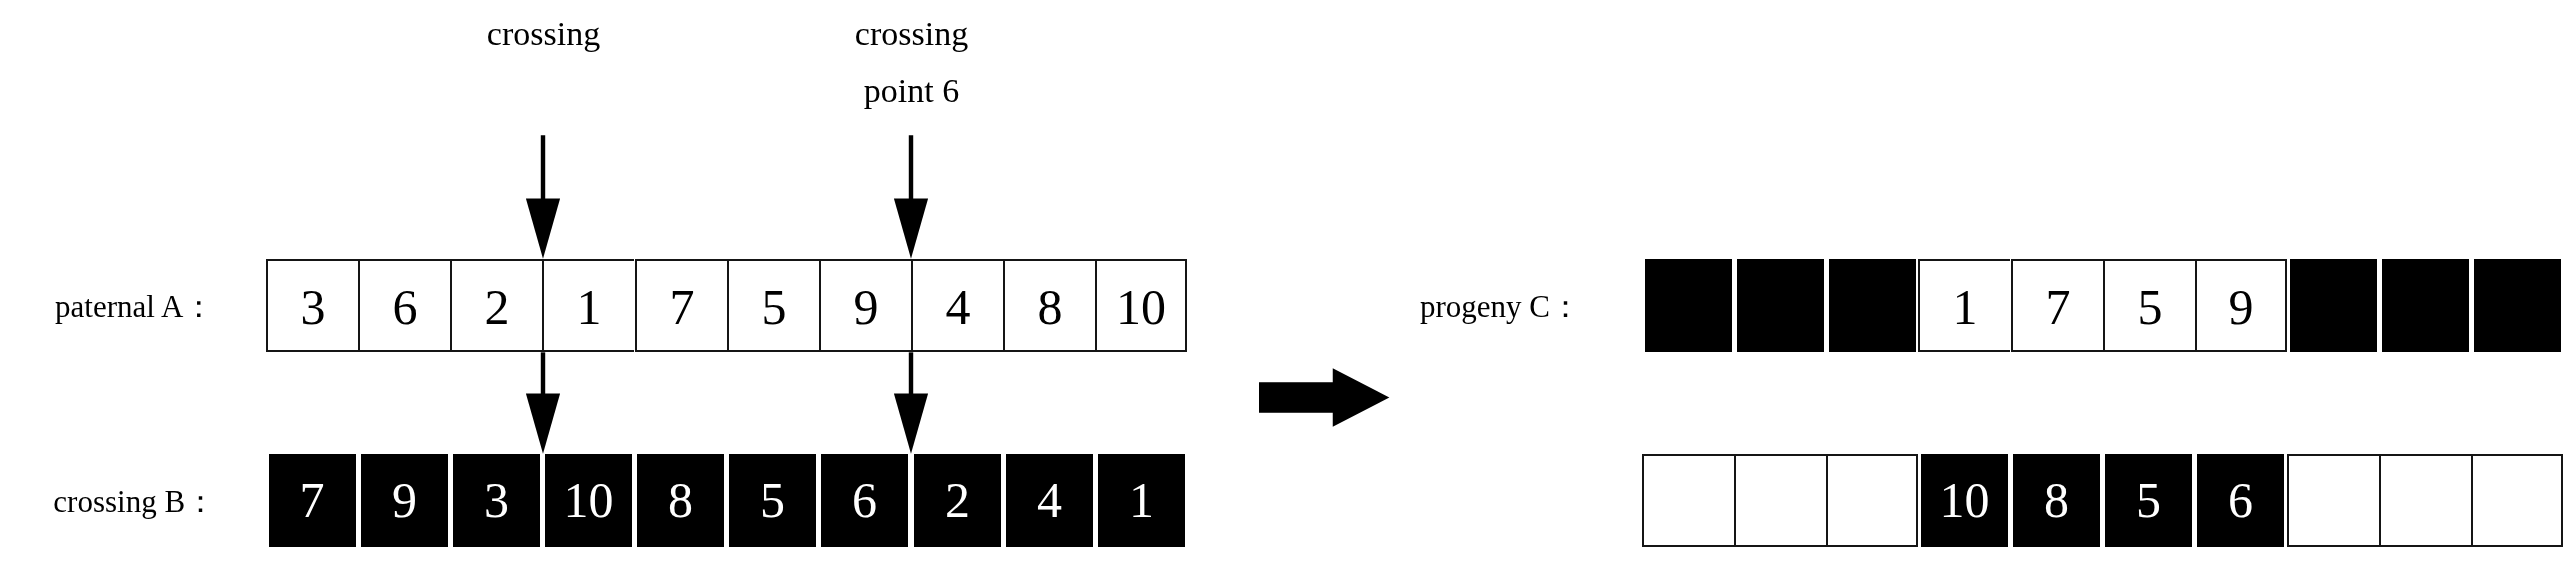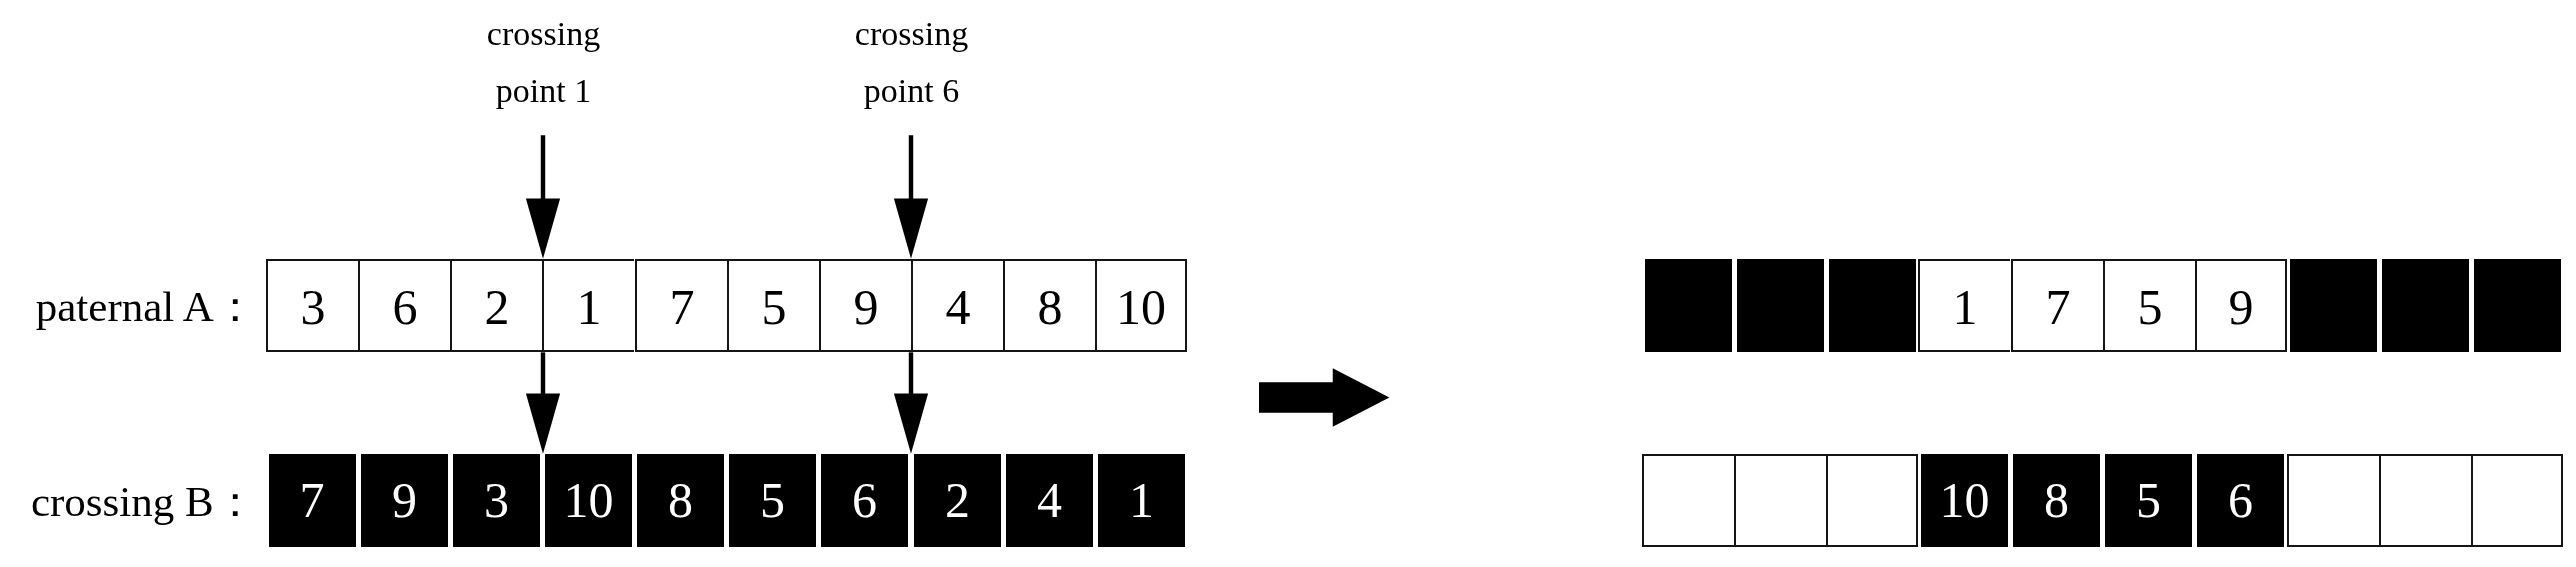--- a/index.html
+++ b/index.html
@@ -28,22 +28,22 @@
     line-height: 57px;
     white-space: nowrap;
   }
   .cp-label.cp1 { left: 365px; }
   .cp-label.cp2 { left: 733px; }
   
   .chrom-label {
     position: absolute;
     height: 93px;
     line-height: 96px;
-    font-size: 43px;
-    text-align: right;
+    font-size: 31px;
+    text-align: center;
     white-space: nowrap;
     font-family: Liberation Serif, serif;
   }
   .chrom-label.pa { left: 12.7px;  top: 259px; width: 244px; }
   .chrom-label.pb { left: 12.7px;  top: 454px; width: 244px; }
   .chrom-label.pc { left: 1370px; top: 259px; width: 261px; }
   .chrom-label.pd { left: 1370px; top: 454px; width: 261px; }
   
   .cells {
     position: absolute;
@@ -74,21 +74,20 @@
   }
   .arrow-svg { position: absolute; display: block; }
 </style>
 </head>
 <body>
 
 <div class="canvas">
 
   <div class="cp-label cp1">
     <div>crossing</div>
-    <div>point 1</div>
   </div>
   <div class="cp-label cp2">
     <div>crossing</div>
     <div>point 6</div>
   </div>
 
   <svg class="arrow-svg" style="left:524px; top:135px;" width="38" height="124" viewBox="0 0 60 195">
     <line x1="30" y1="0" x2="30" y2="104" stroke="#000" stroke-width="7"></line>
     <polygon points="30,195 3,100 57,100" fill="#000"></polygon>
   </svg>
@@ -106,20 +105,21 @@
     <polygon points="30,160 3,65 57,65" fill="#000"></polygon>
   </svg>
 
   <svg class="arrow-svg" style="left:1259px; top:368px;" width="131" height="59" viewBox="0 0 206 92">
     <rect x="0" y="22" width="118" height="48" fill="#000"></rect>
     <polygon points="116,0 116,92 205,46" fill="#000"></polygon>
   </svg>
 
   <div class="chrom-label pa">paternal A：</div>
   <div class="chrom-label pb">crossing B：</div>
+  <div class="chrom-label pc">progeny C：</div>
 
   <div class="cells row-a">
       <div class="gene white" style="left: 0px; width: 92px; border-right: none;">3</div>
       <div class="gene white" style="left: 92px; width: 92px; border-right: none;">6</div>
       <div class="gene white" style="left: 184px; width: 92px; border-right: none;">2</div>
       <div class="gene white" style="left: 276px; width: 92px; border-right: none;">1</div>
       <div class="gene white" style="left: 369px; width: 92px; border-right: none;">7</div>
       <div class="gene white" style="left: 461px; width: 92px; border-right: none;">5</div>
       <div class="gene white" style="left: 553px; width: 92px; border-right: none;">9</div>
       <div class="gene white" style="left: 645px; width: 92px; border-right: none;">4</div>

